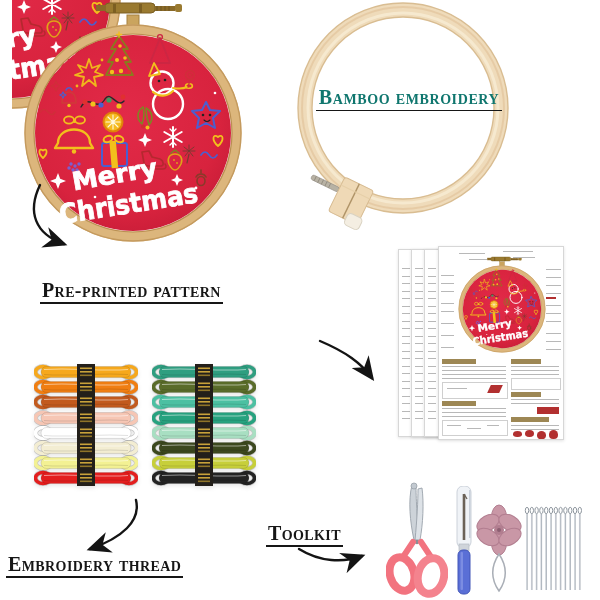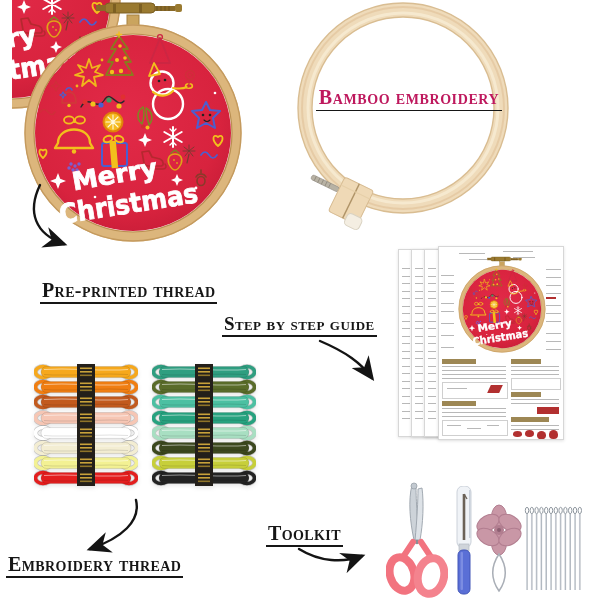--- a/index.html
+++ b/index.html
@@ -2,21 +2,21 @@
 <html><head>
 <meta charset="utf-8">
 <style>
   html,body{margin:0;padding:0;background:#fff;}
   .canvas{position:relative;width:600px;height:600px;background:#ffffff;overflow:hidden;
           font-family:"Liberation Serif",serif;}
   .abs{position:absolute;}
   .cap-label{position:absolute;color:#161616;font-variant:small-caps;font-weight:700;
              letter-spacing:.4px;border-bottom:2px solid #161616;padding:0 2px 1px;line-height:1.05;
              white-space:nowrap;}
-  .bamboo-box{position:absolute;left:314px;top:86px;width:190px;text-align:center;color:#be185d;}
+  .bamboo-box{position:absolute;left:314px;top:86px;width:190px;text-align:center;color:#0f766e;}
   .bam1{display:inline-block;font-size:20px;font-variant:small-caps;font-weight:700;
         letter-spacing:.6px;border-bottom:1.8px solid #161616;padding:0 3px 1px;}
   .bam2{display:inline-block;font-size:26px;font-weight:700;letter-spacing:2px;
         border-bottom:1.8px solid #161616;padding:0 5px 1px;margin-top:2px;}
   .sheet{position:absolute;background:#fff;border:1px solid #d7d7d7;
          box-shadow:0 1px 3px rgba(0,0,0,.12);}
   .skein{position:absolute;width:104px;height:16px;}
   #threads{filter:drop-shadow(0 2px 2px rgba(0,0,0,.10));}
   svg{display:block;}
 </style>
@@ -655,22 +655,21 @@
           <line x1="51" y1="8" x2="51" y2="84" stroke="#a9b0b8" stroke-width="1.4"></line>
           <line x1="50.5" y1="8" x2="50.5" y2="84" stroke="#dde1e6" stroke-width="0.5"></line>
           <ellipse cx="51" cy="4.5" rx="1.7" ry="3.2" fill="#ffffff" stroke="#8f979f" stroke-width="1"></ellipse>
           <line x1="55.8" y1="8" x2="55.8" y2="84" stroke="#a9b0b8" stroke-width="1.4"></line>
           <line x1="55.3" y1="8" x2="55.3" y2="84" stroke="#dde1e6" stroke-width="0.5"></line>
           <ellipse cx="55.8" cy="4.5" rx="1.7" ry="3.2" fill="#ffffff" stroke="#8f979f" stroke-width="1"></ellipse>
         </svg>
       </div>
   </div>
 
-  <div class="cap-label" style="left:40px;top:280px;font-size:20px">Pre-printed thread</div>
-  <div class="cap-label" style="left:222px;top:314px;font-size:19px">Step by step guide</div>
+  <div class="cap-label" style="left:40px;top:280px;font-size:20px">Pre-printed pattern</div>
   <div class="cap-label" style="left:266px;top:523px;font-size:20px">Toolkit</div>
   <div class="cap-label" style="left:6px;top:554px;font-size:20px">Embroidery thread</div>
 
   <svg class="abs" style="left:0;top:0;pointer-events:none" width="600" height="600" viewBox="0 0 600 600">
     <defs>
       <marker id="ah" markerWidth="11" markerHeight="9" refX="8.5" refY="4.5" orient="auto">
         <path d="M0,0 L10,4.5 L0,9 L3,4.5 Z" fill="#141414"></path>
       </marker>
     </defs>
     <path d="M40,185 C27,212 35,234 64,244" stroke="#141414" stroke-width="2.4" fill="none" stroke-linecap="round" marker-end="url(#ah)"></path>

